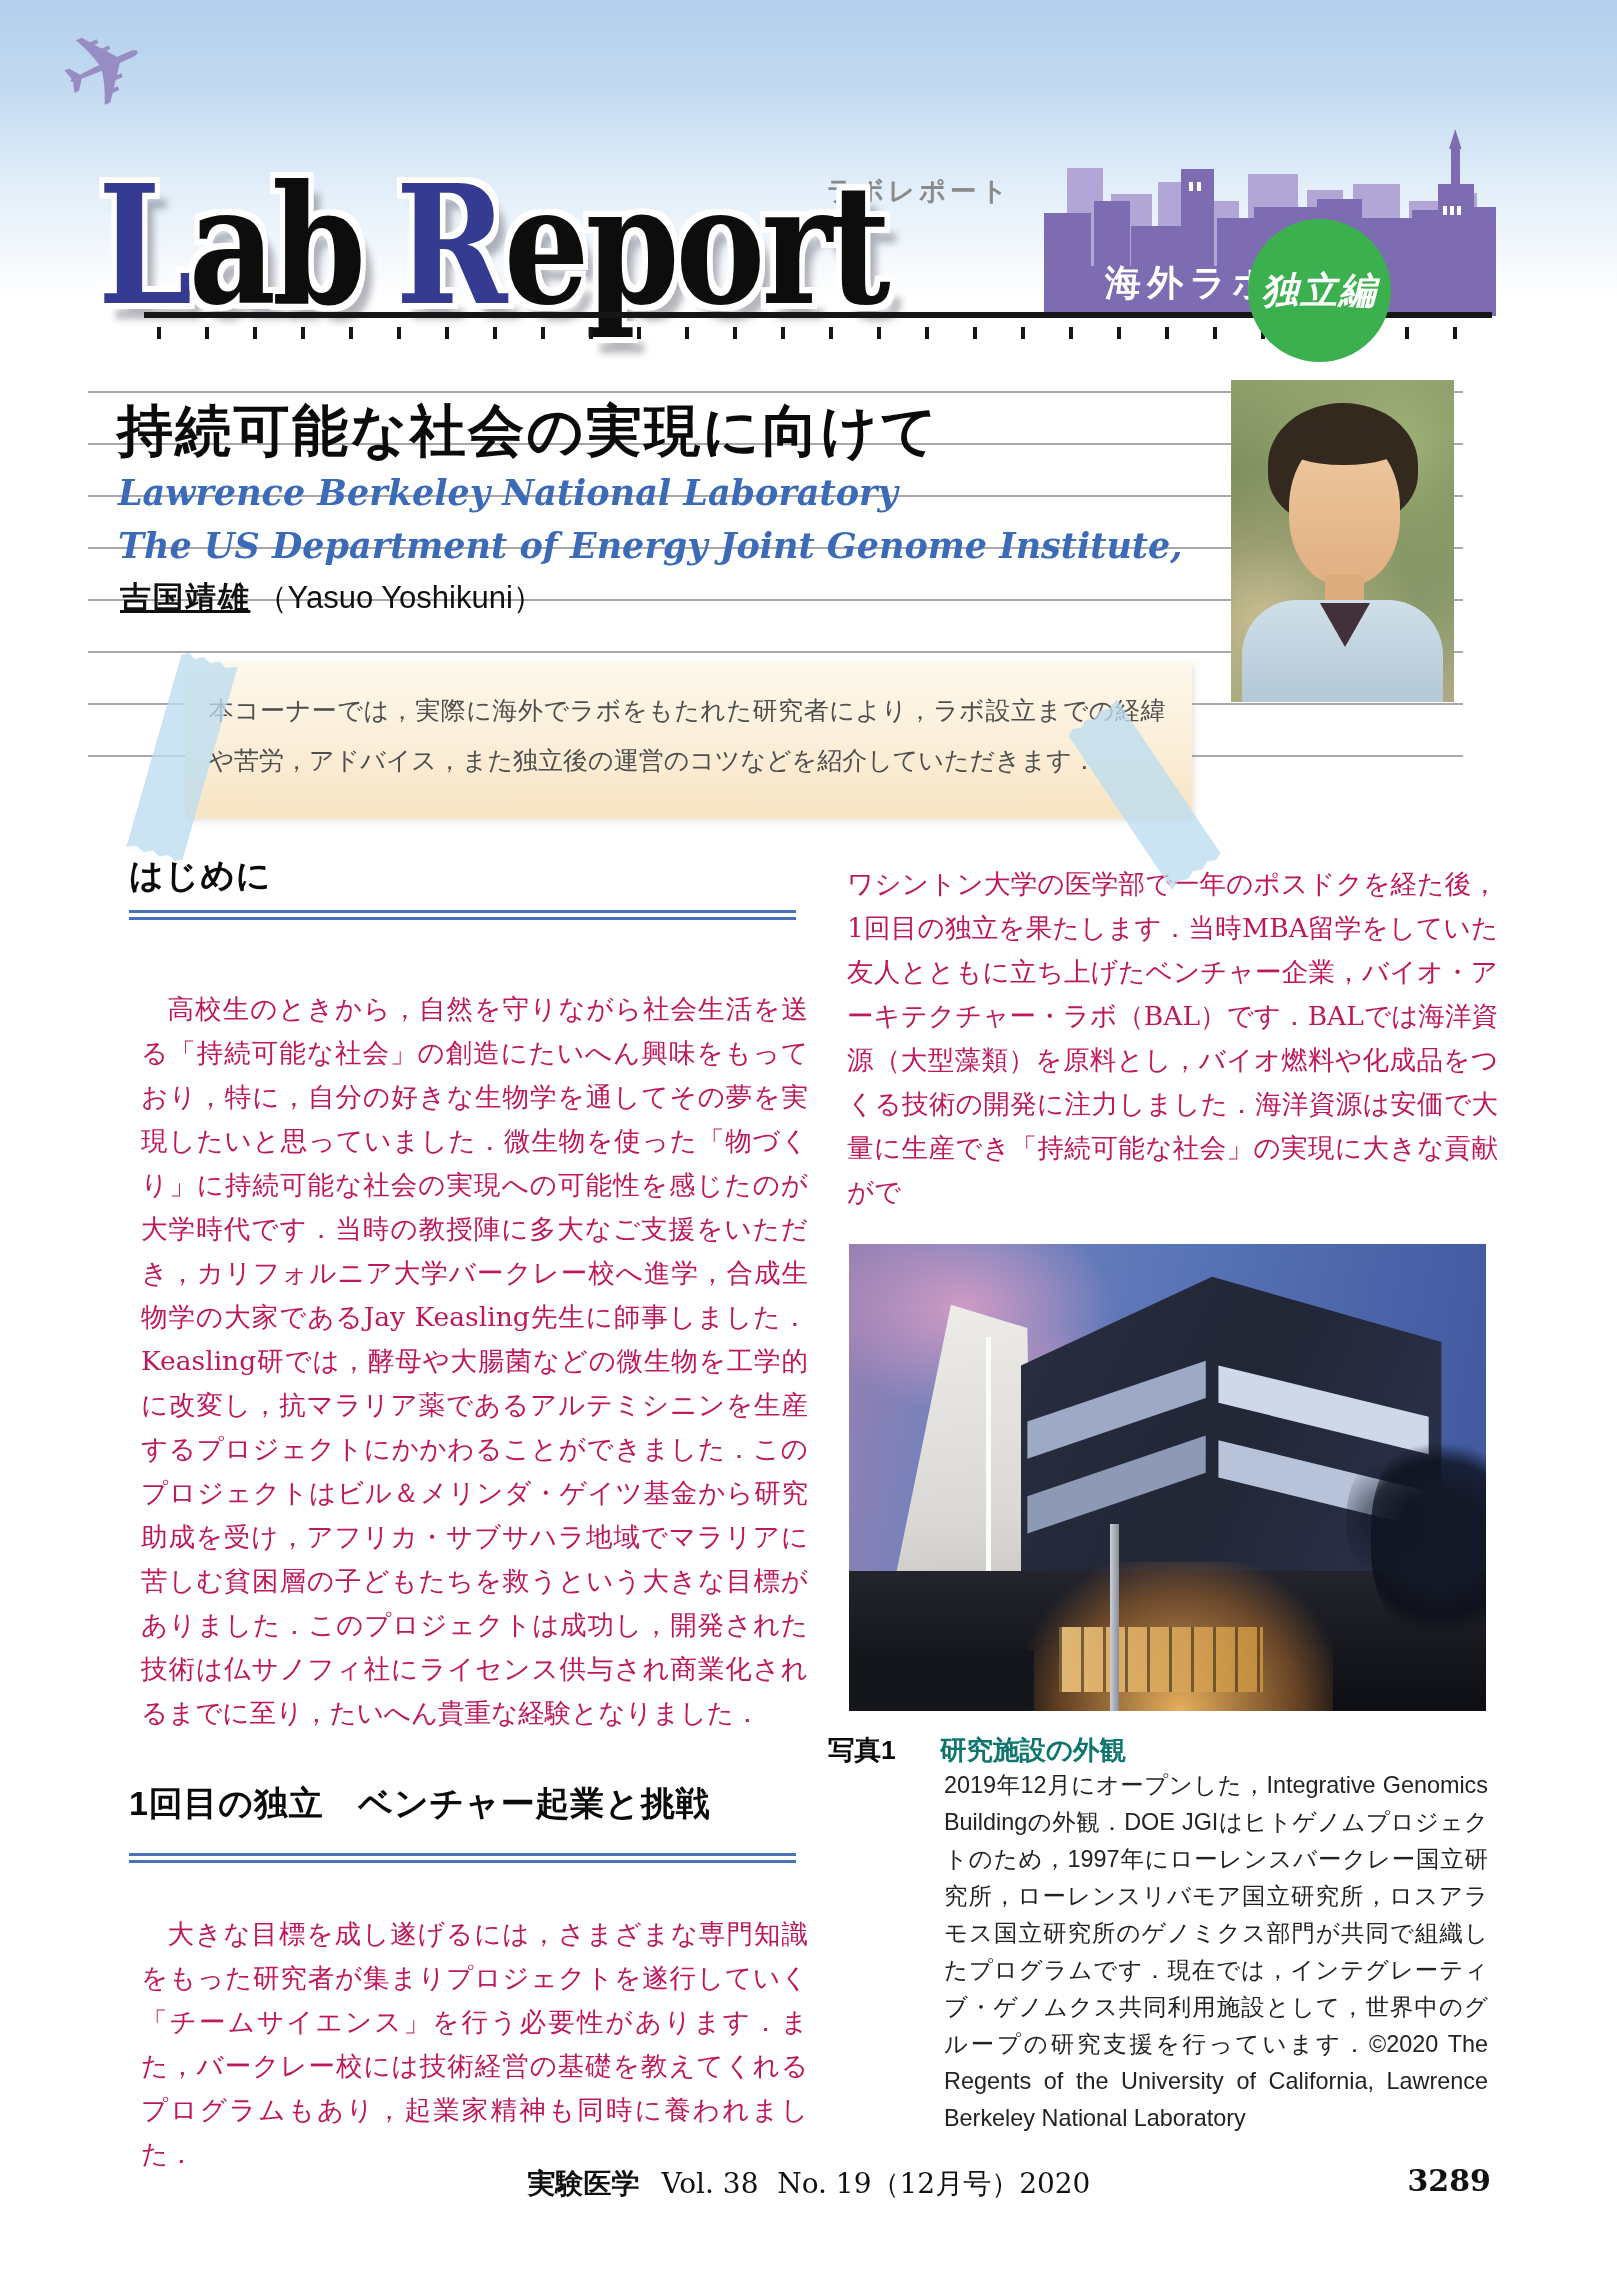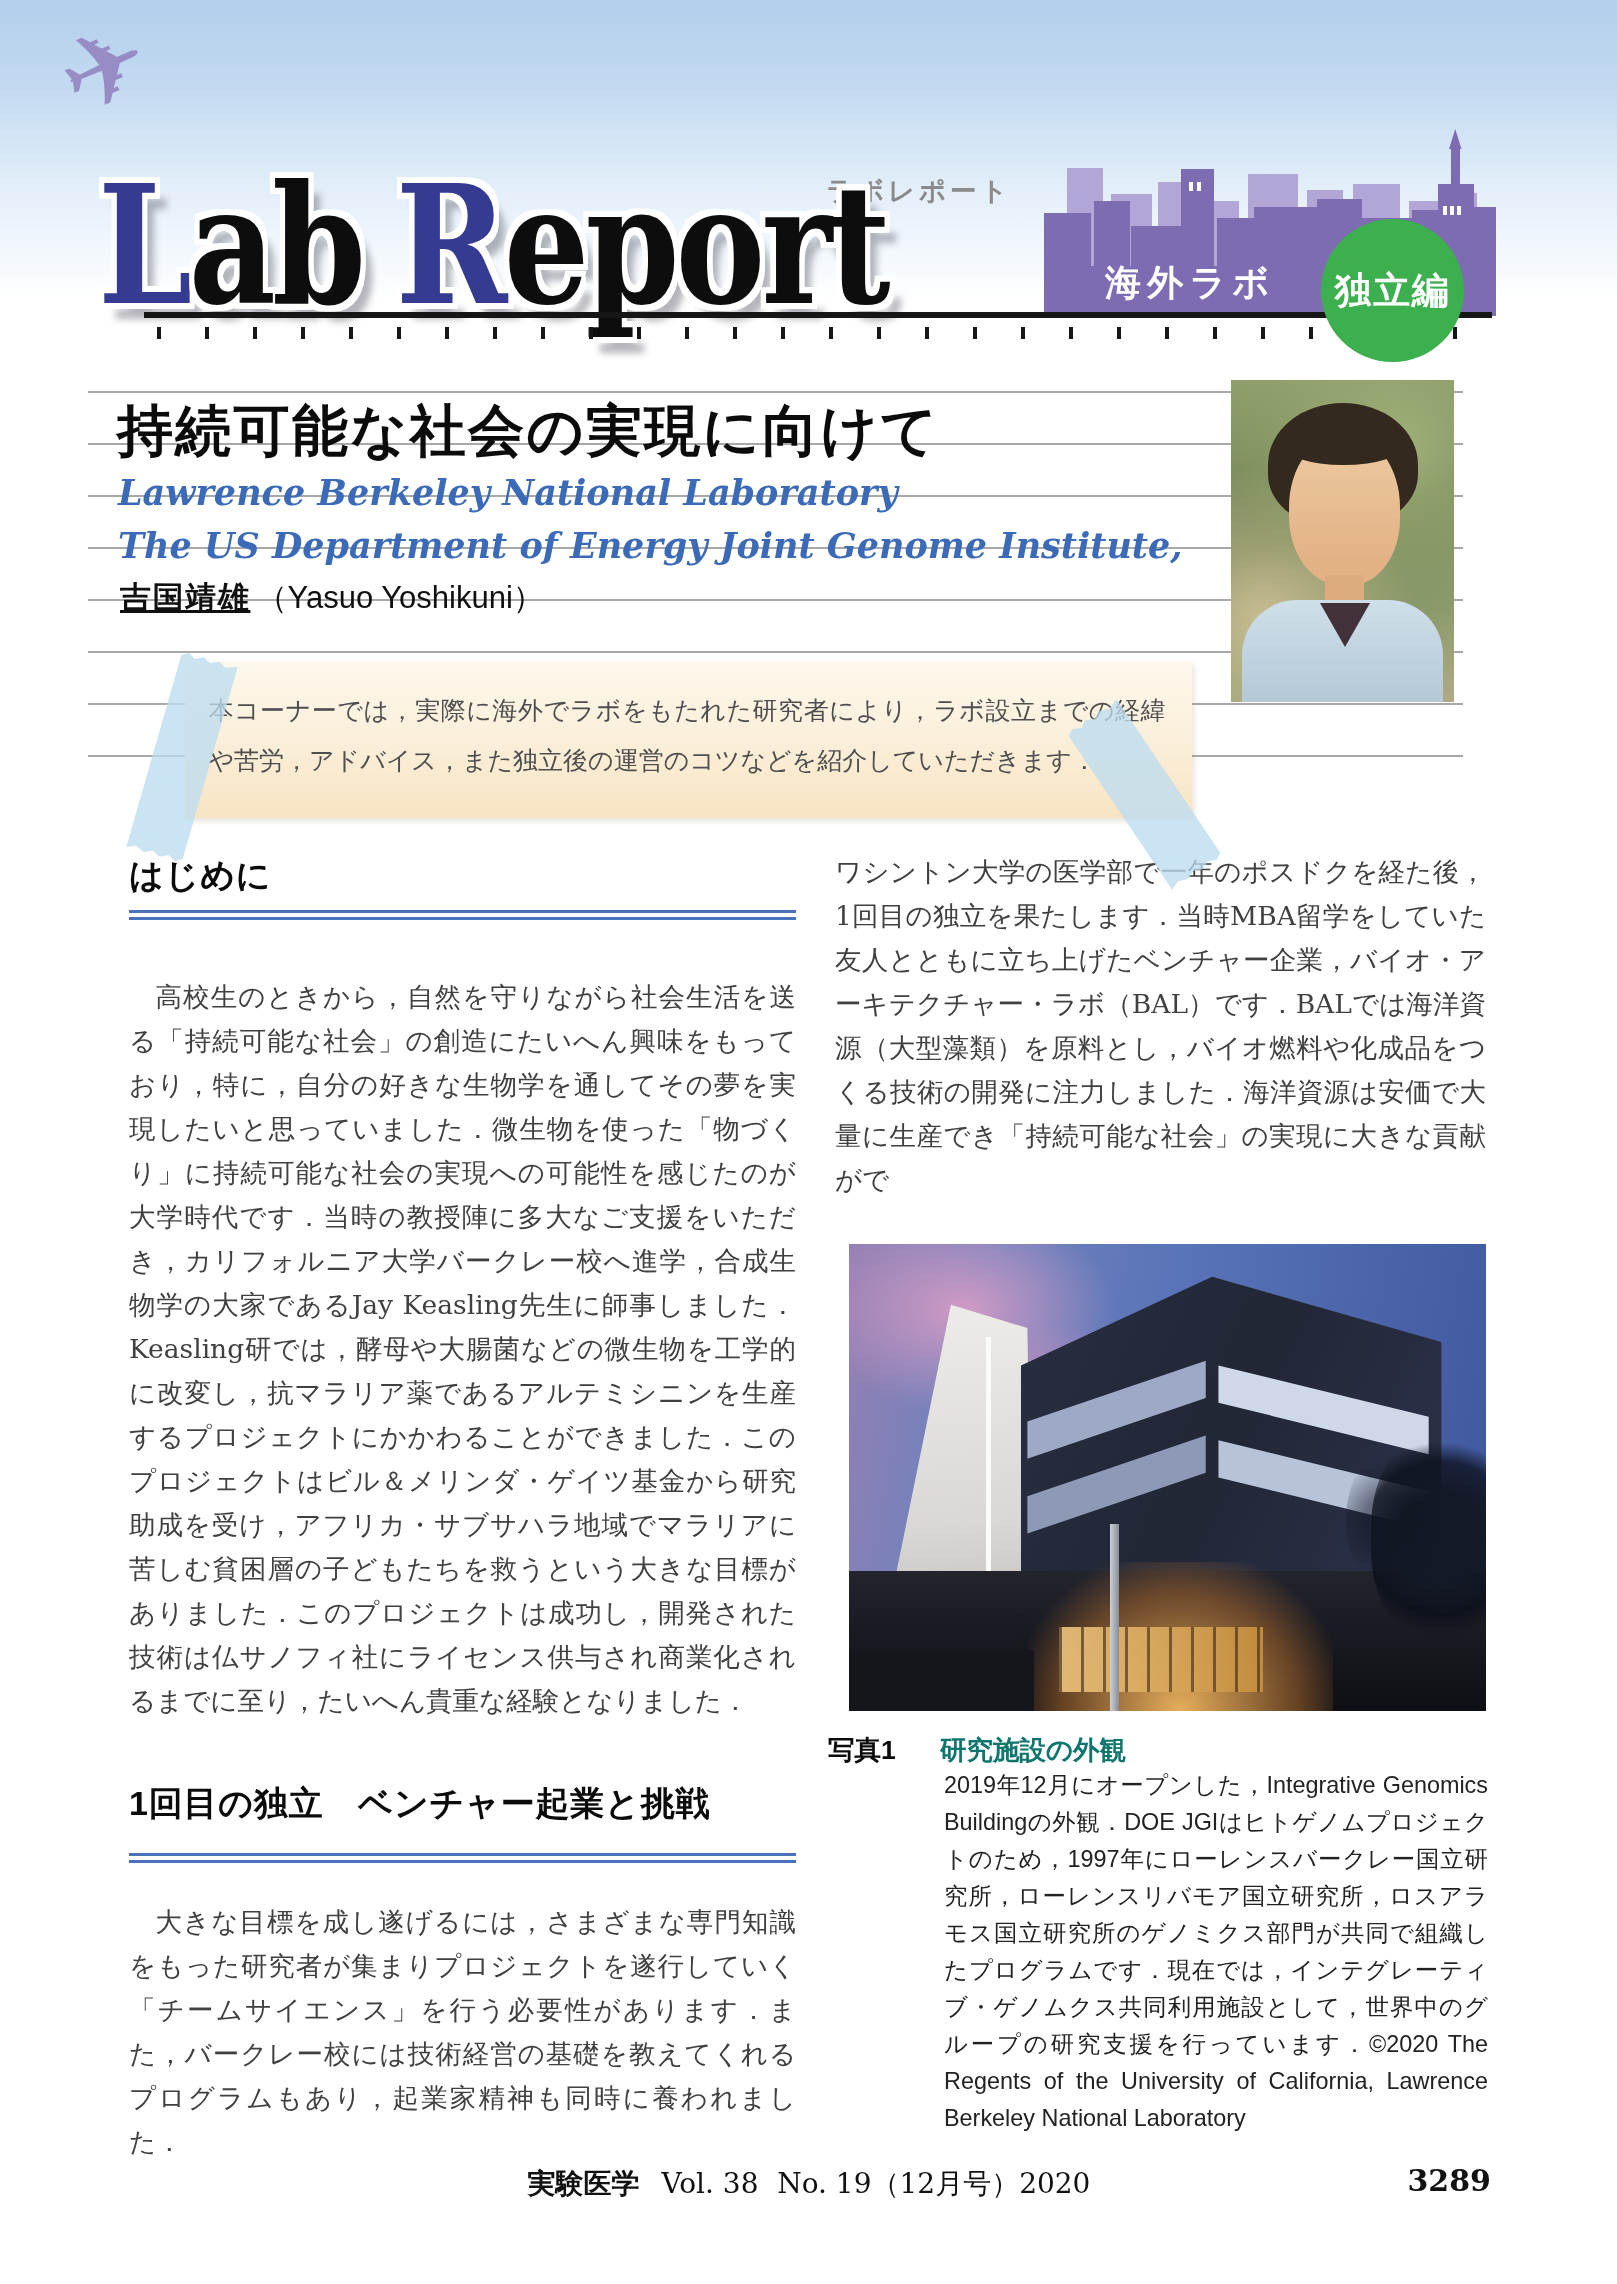--- a/index.html
+++ b/index.html
@@ -26,22 +26,22 @@
   .sk-base{position:absolute;left:6.2px;right:0;bottom:0;height:50px;background:#7e6cb2;}
   .spire{position:absolute;left:407px;bottom:132px;width:9.4px;height:37px;background:#7e6cb2;}
   .spiretip{position:absolute;left:405px;bottom:167px;width:12.5px;height:20px;background:#7e6cb2;
             clip-path:polygon(50% 0,100% 100%,0 100%);}
   .win{position:absolute;width:3.9px;height:9.4px;background:#fff;}
   .sk-label{position:absolute;left:61px;bottom:7.8px;font-size:36px;font-weight:800;color:#fff;
             letter-spacing:6.2px;}
   .topline{position:absolute;left:144px;top:312px;width:1348px;height:6.2px;background:#161616;z-index:2;}
   .dashrow{position:absolute;left:157px;top:327px;width:1329px;height:11.7px;z-index:2;
            background:repeating-linear-gradient(90deg,#161616 0 3.9px,transparent 3.9px 48px);}
-  .badge-circle{position:absolute;left:1321px;top:219px;width:143px;height:143px;border-radius:50%;
-                background:#3caf4e;display:flex;align-items:center;justify-content:center;z-index:5;}
+  .badge-circle{position:absolute;left:1248px;top:219px;width:143px;height:143px;border-radius:50%;
+                background:#3caf4e;display:flex;align-items:center;justify-content:center;z-index:5;font-style:italic;}
   .badge-circle span{font-size:37px;font-weight:800;color:#fff;letter-spacing:1.6px;}
   
   .ruled{position:absolute;left:88px;top:391px;width:1375px;height:368px;z-index:0;
          background:repeating-linear-gradient(180deg,#a8a8aa 0 1.6px,transparent 1.6px 52px);}
   .title{position:absolute;left:117px;top:394px;margin:0;font-size:56px;font-weight:800;
          letter-spacing:2.3px;color:#0b0b0b;z-index:2;}
   .subtitle{position:absolute;left:118px;top:466px;z-index:2;font-family:"DejaVu Serif",serif;
             font-style:italic;font-weight:700;font-size:35px;line-height:53px;color:#3b6ab8;}
   .author{position:absolute;left:120px;top:577px;z-index:2;font-size:31px;color:#101010;}
   .author .a-jp{font-weight:700;letter-spacing:1.6px;text-decoration:underline;}
@@ -73,22 +73,22 @@
                           100% 98%,88% 100%,74% 98%,60% 100%,46% 98%,32% 100%,16% 98%,0 100%);}
   .tape-l{left:153px;top:655px;width:58px;height:204px;transform:rotate(16deg);}
   .tape-r{left:1114px;top:700px;width:61px;height:189px;transform:rotate(-34deg);}
   
   .h2{position:absolute;margin:0;font-size:34px;font-weight:800;color:#0b0b0b;letter-spacing:0.8px;}
   #h2a{left:129px;top:853px;}
   #h2b{left:129px;top:1781px;}
   .hr2{position:absolute;left:129px;width:667px;height:3.9px;border-top:3.9px solid #4a72bb;
        border-bottom:3.1px solid #4a72bb;}
   #hr2a{top:910px;} #hr2b{top:1853px;}
-  .body{position:absolute;margin:0;font-family:"DejaVu Serif",serif;font-size:26.5px;line-height:44px;
-        color:#404040;text-align:justify;}
+  .body{position:absolute;margin:12px;font-family:"DejaVu Serif",serif;font-size:26.5px;line-height:44px;
+        color:#be185d;text-align:justify;}
   .indent{text-indent:26.5px;}
   #p1{left:129px;top:975px;width:667px;}
   #p2{left:129px;top:1900px;width:667px;}
   #p3{left:835px;top:850px;width:651px;}
   
   .photo{position:absolute;left:849px;top:1244px;width:637px;height:467px;overflow:hidden;z-index:1;
          background:linear-gradient(100deg,#957fb2 0%,#7082bd 20%,#5873b7 48%,#3f569c 100%);}
   .ph{position:absolute;}
   .ph-cloud1{left:-8%;top:-10%;width:52%;height:48%;
              background:radial-gradient(ellipse,rgba(231,160,198,.8) 0%,rgba(0,0,0,0) 65%);}

